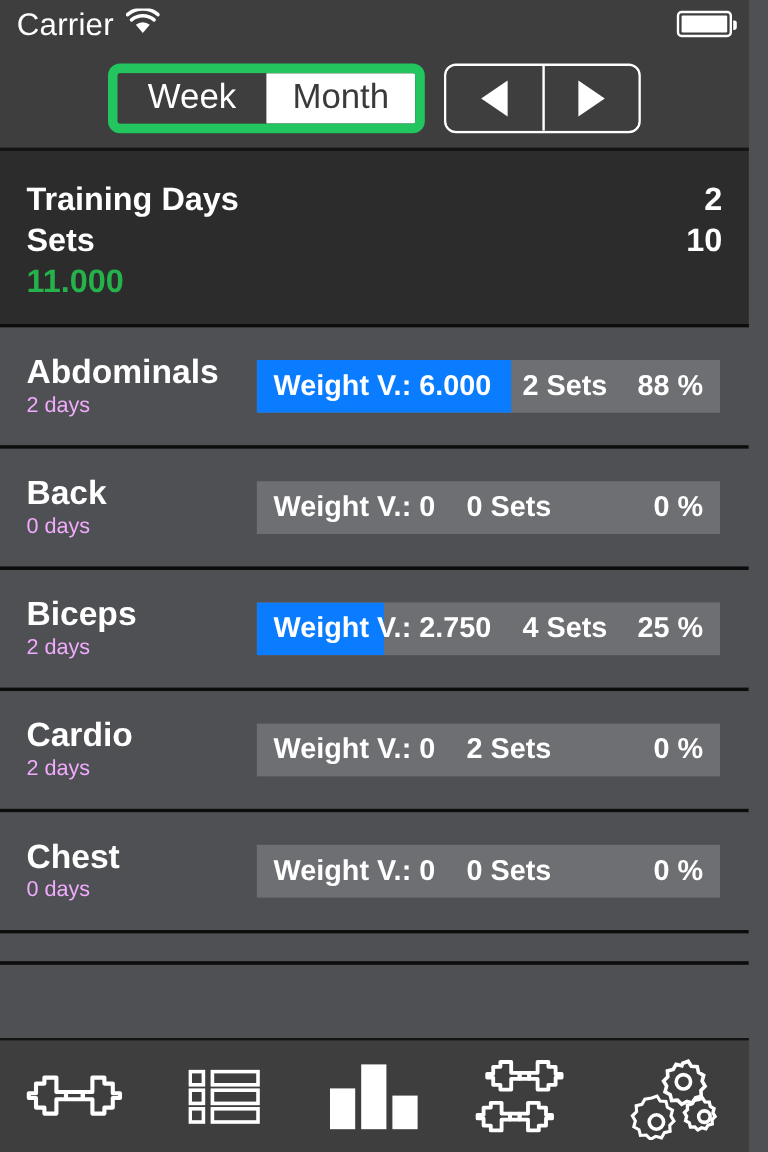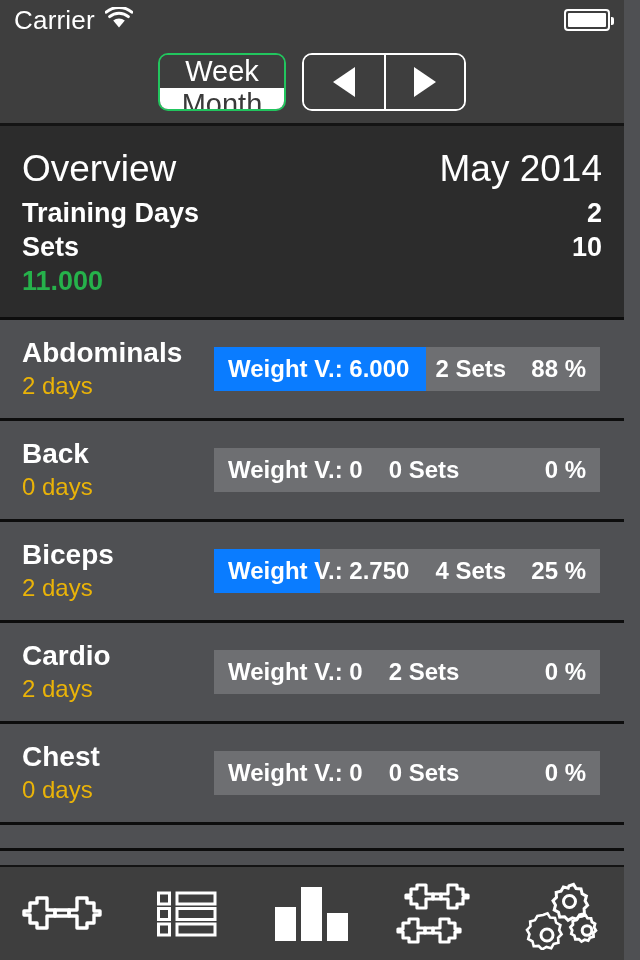--- a/index.html
+++ b/index.html
@@ -80,25 +80,24 @@
     display: flex;
     align-items: center;
     justify-content: center;
     gap: 16px;
     flex: 0 0 auto;
     border-bottom: 3px solid #141414;
     position: relative;
   }
   .segmented {
     display: flex;
-    border: 2px solid #22c55e;
+    border: 8px solid #22c55e;
     border-radius: 10px;
     overflow: hidden;
     height: 58px;
-    flex-direction: column;
   }
   .seg {
     min-width: 124px;
     display: flex;
     align-items: center;
     justify-content: center;
     font-size: 29px;
     color: #ffffff;
     background: #3e3e3e;
     padding: 0 14px;
@@ -187,22 +186,22 @@
     width: 192px;
     flex: 0 0 auto;
   }
   .row-name {
     color: #ffffff;
     font-size: 28px;
     font-weight: 700;
     line-height: 1.15;
   }
   .row-days {
-    color: #eab308;
-    font-size: 24px;
+    color: #f0abfc;
+    font-size: 18px;
     font-weight: 400;
     line-height: 1.3;
   }
   .bar-wrap {
     flex: 1 1 auto;
     height: 44px;
     position: relative;
     background: #6e6f72;
     overflow: hidden;
   }
@@ -282,24 +281,20 @@
       <div class="step-btn">
         <span class="tri-left"></span>
       </div>
       <div class="step-btn">
         <span class="tri-right"></span>
       </div>
     </div>
   </div>
 
   <div class="overview">
-    <div class="ov-row ov-title-row">
-      <span class="ov-title">Overview</span>
-      <span class="ov-period">May 2014</span>
-    </div>
     <div class="ov-row ov-stat-row">
       <span class="ov-label">Training Days</span>
       <span class="ov-value">2</span>
     </div>
     <div class="ov-row ov-stat-row">
       <span class="ov-label">Sets</span>
       <span class="ov-value">10</span>
     </div>
     <div class="ov-row ov-stat-row ov-green">
       <span class="ov-value">11.000</span>

